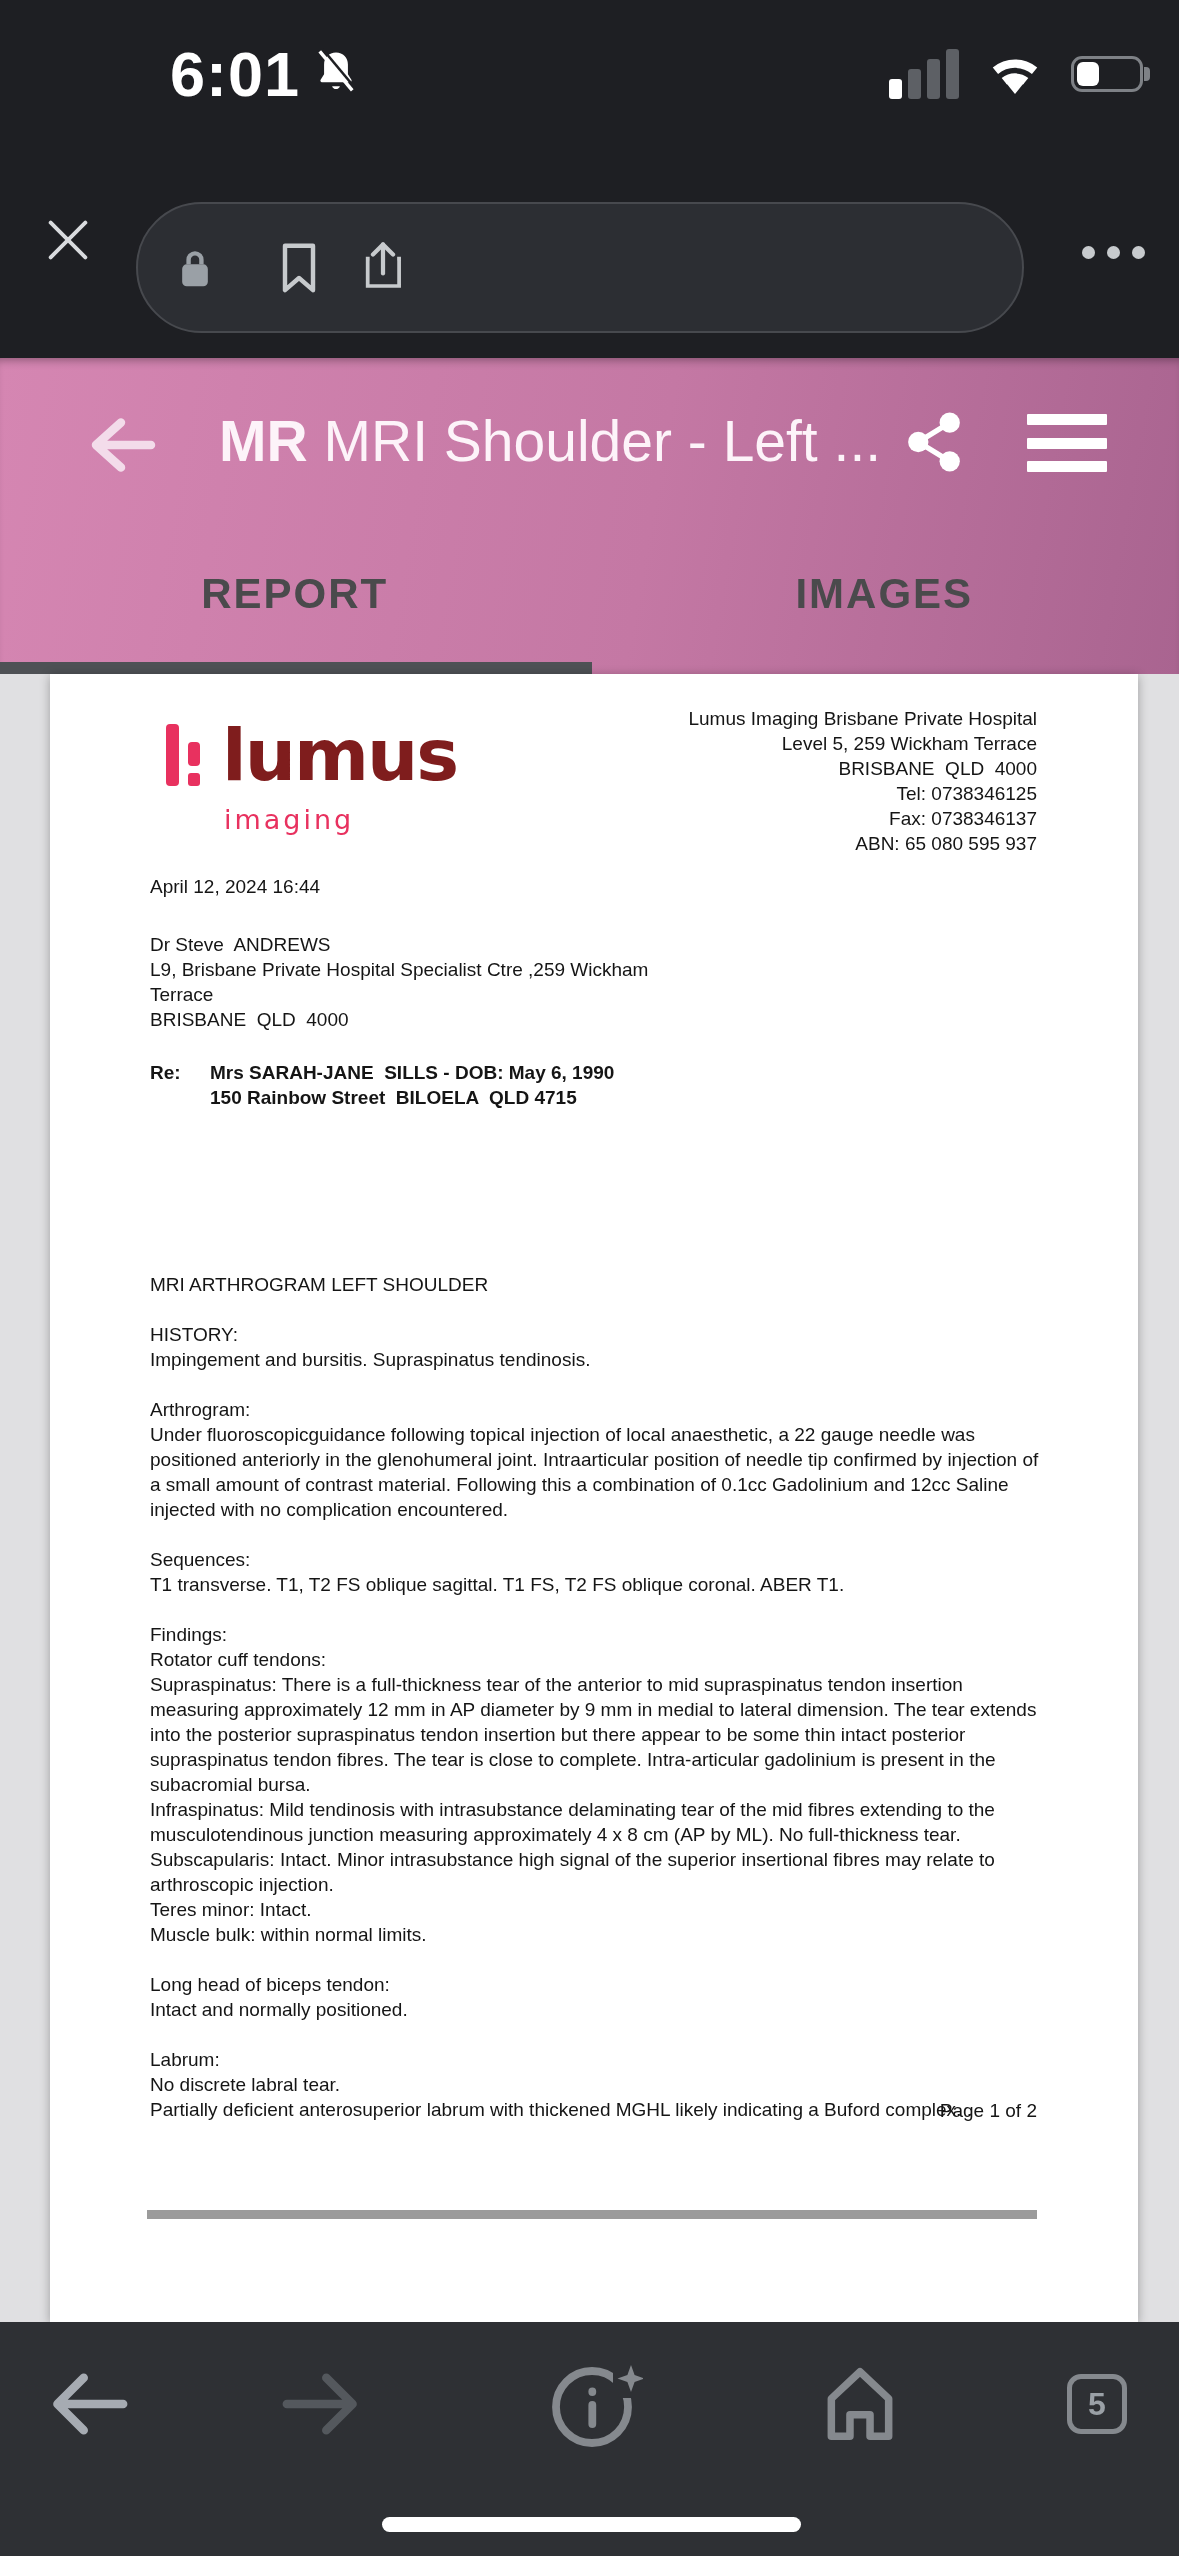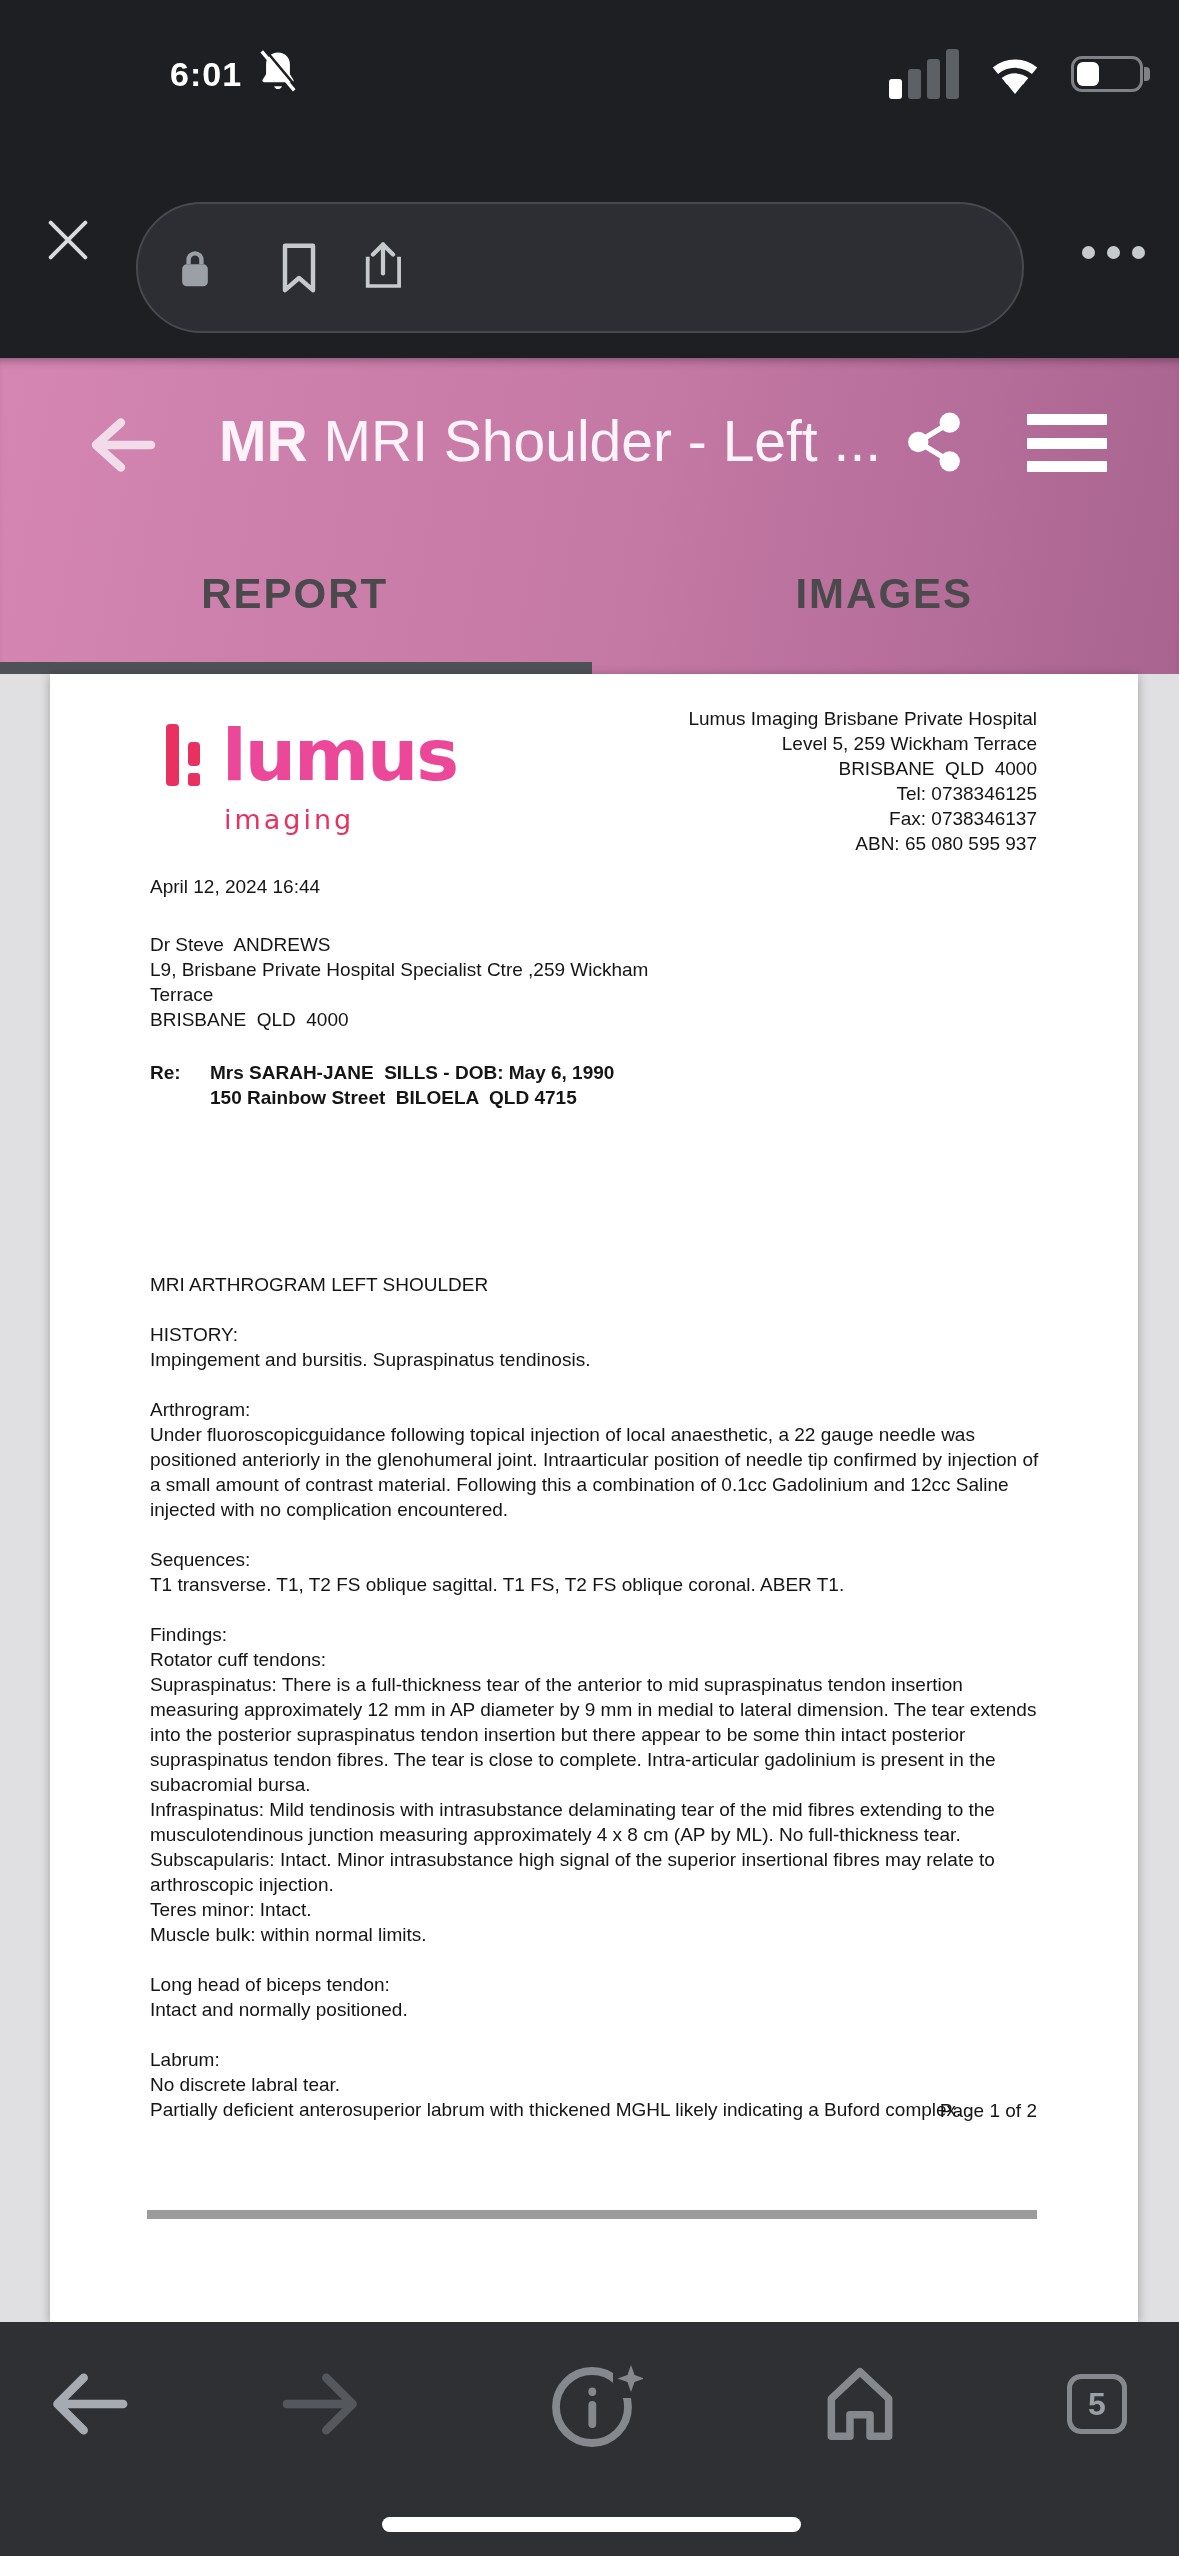--- a/index.html
+++ b/index.html
@@ -9,21 +9,21 @@
     font-family:"Liberation Sans", sans-serif; background:#1e1f23;
   }
 
   
   .statusbar {
     position:absolute; top:0; left:0; right:0; height:130px;
     display:flex; align-items:center; justify-content:space-between;
     padding:18px 36px 0 170px; color:#fff;
   }
   .status-left { display:flex; align-items:center; gap:10px; }
-  .time { font-size:34px; font-weight:700; letter-spacing:1px; }
+  .time { font-size:63px; font-weight:700; letter-spacing:1px; }
   .status-right { display:flex; align-items:center; gap:22px; }
   .signal { display:flex; align-items:flex-end; gap:6px; height:50px; }
   .signal i { display:block; width:13px; border-radius:3px; background:#5d6065; }
   .signal i:nth-child(1){ height:20px; background:#ffffff; }
   .signal i:nth-child(2){ height:30px; }
   .signal i:nth-child(3){ height:40px; }
   .signal i:nth-child(4){ height:50px; }
   .battery { position:relative; width:72px; height:36px; }
   .battery .shell { position:absolute; inset:0; border:3px solid #7e8186; border-radius:11px; }
   .battery .fill { position:absolute; left:6px; top:6px; width:22px; height:24px; background:#fff; border-radius:6px; }
@@ -76,21 +76,21 @@
   
   .docarea { position:absolute; top:674px; left:0; right:0; height:1648px; background:#e0e0e2; }
   .page {
     position:absolute; left:50px; top:0; width:1088px; height:1648px; background:#ffffff;
     box-shadow:0 2px 10px rgba(0,0,0,.30);
     color:#151515;
   }
   .doc-text { white-space:pre-wrap; font-size:19px; line-height:25px; }
 
   .logo { position:absolute; left:116px; top:50px; }
-  .logo-main { display:flex; align-items:flex-end; color:#ec4899; }
+  .logo-main { display:flex; align-items:flex-end; color:#7f1d1d; }
   .logo-mark { position:relative; width:46px; height:62px; margin-right:10px; }
   .logo-mark .b1 { position:absolute; left:0; top:0; width:13px; height:62px; background:#e8315f; border-radius:4px; }
   .logo-mark .b2 { position:absolute; left:22px; top:18px; width:12px; height:24px; background:#e8315f; border-radius:4px; }
   .logo-mark .b3 { position:absolute; left:22px; top:49px; width:12px; height:13px; background:#e8315f; border-radius:3px; }
   .logo-word { font-family:"DejaVu Sans", sans-serif; font-weight:700; font-size:72px; line-height:62px; letter-spacing:-2px; }
   .logo-sub { font-family:"DejaVu Sans", sans-serif; color:#e8315f; font-size:27px; font-weight:500; letter-spacing:3px; margin:18px 0 0 58px; }
 
   .clinic-info { position:absolute; right:101px; top:32px; text-align:right;margin-left:8px; }
   .order-info  { position:absolute; right:101px; top:195px; text-align:right; }
   .report-date { position:absolute; left:100px; top:200px; }

